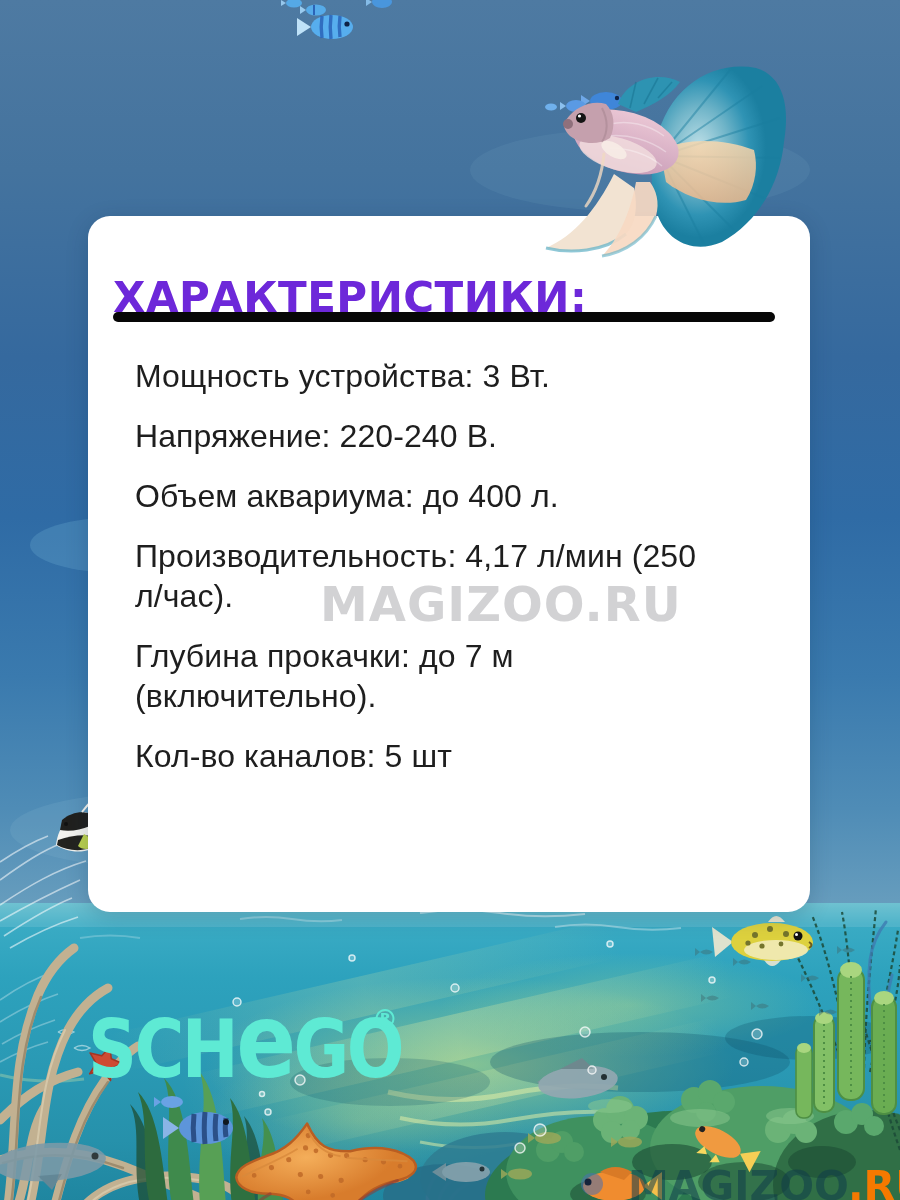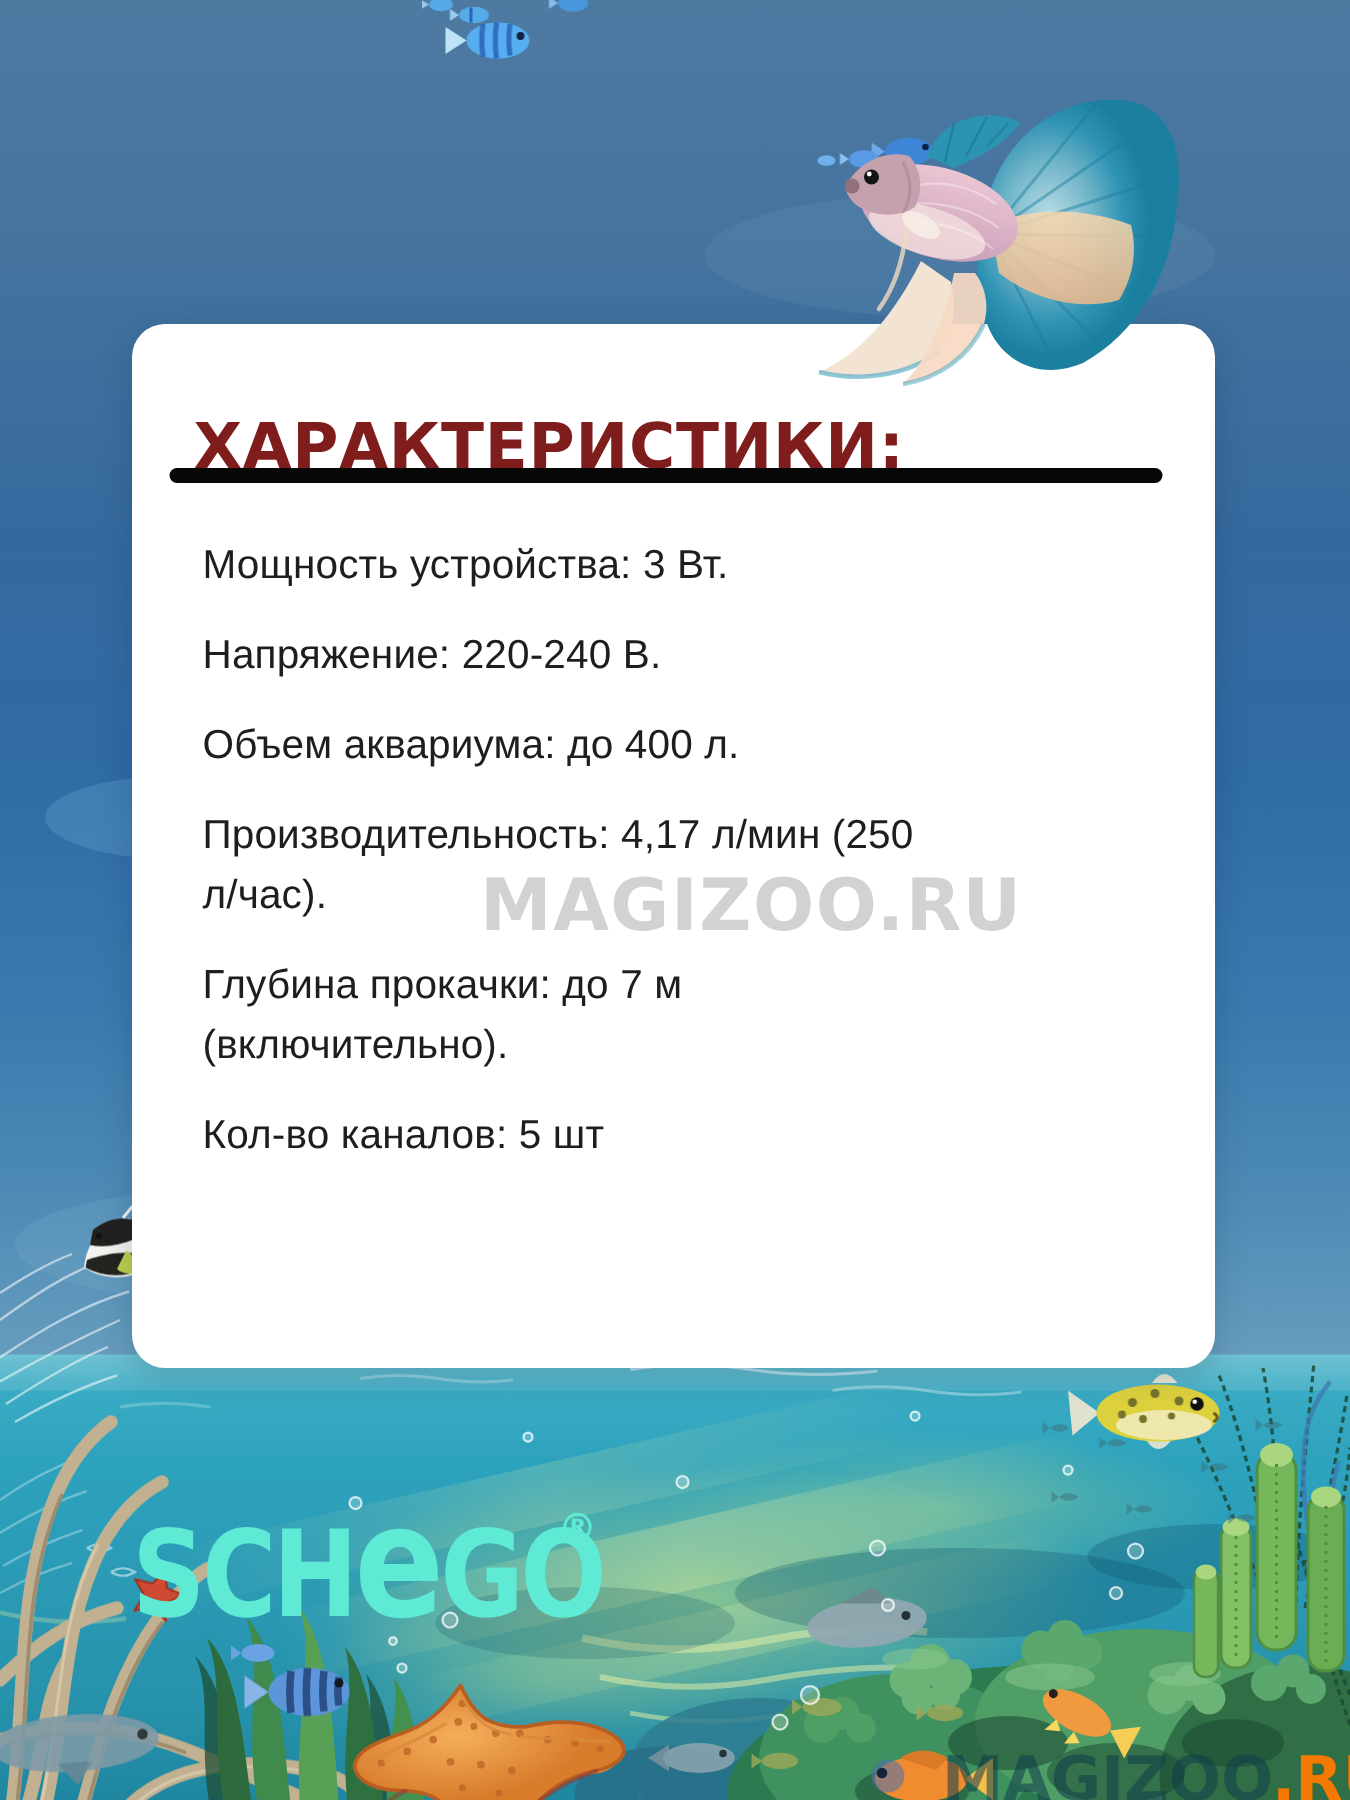--- a/index.html
+++ b/index.html
@@ -8,32 +8,32 @@
     font-family:"Liberation Sans",sans-serif;background:#2e6ea9;
   }
   .scene{position:absolute;left:0;top:0;width:900px;height:1200px;z-index:1;}
   
   .card{
     position:absolute;left:88px;top:216px;width:722px;height:696px;
     background:#ffffff;border-radius:22px;z-index:10;
     box-shadow:0 5px 22px rgba(8,40,70,.20);
   }
   .card-title{
-    position:absolute;left:41px;top:30px;
+    position:absolute;left:25px;top:30px;
     font-family:"DejaVu Sans","Liberation Sans",sans-serif;
-    font-weight:bold;font-size:42px;line-height:1.15;color:#7f1d1d;
+    font-weight:bold;font-size:42px;line-height:1.15;color:#6d28d9;
     letter-spacing:.5px;white-space:nowrap;
   }
   .card-underline{
     position:absolute;left:25px;top:96px;width:662px;height:10px;
     background:#070707;border-radius:5px;
   }
   .specs{position:absolute;left:47px;top:140px;width:648px;}
   .spec{
-    font-size:27px;line-height:40px;color:#1e1e1e;margin:0 0 20px 0;
+    font-size:32px;line-height:40px;color:#1e1e1e;margin:0 0 20px 0;
     white-space:pre-line;letter-spacing:.1px;
   }
   .card-watermark{
     position:absolute;left:232px;top:360px;
     font-family:"DejaVu Sans","Liberation Sans",sans-serif;
     font-weight:bold;font-size:48px;letter-spacing:1px;color:#d2d2d4;
     white-space:nowrap;z-index:1;
   }
   
   .logo{position:absolute;left:88px;top:998px;z-index:15;color:#5eead4;}

